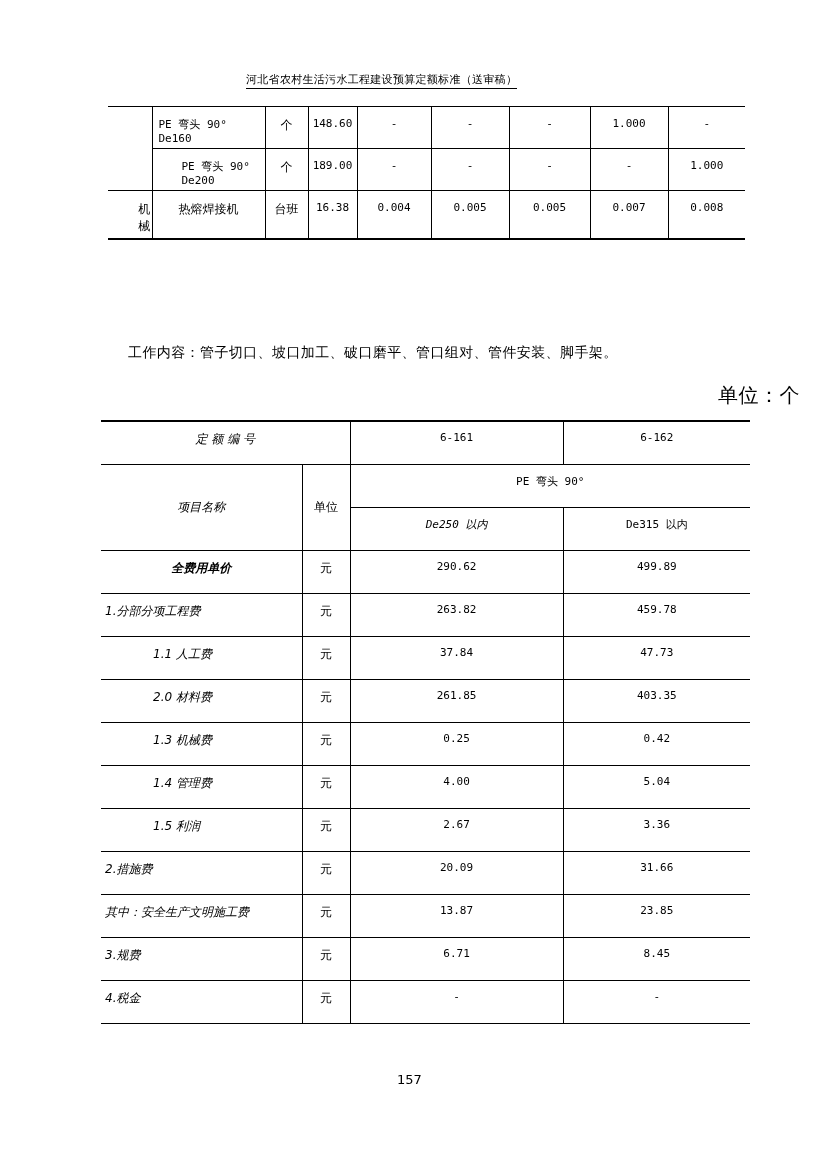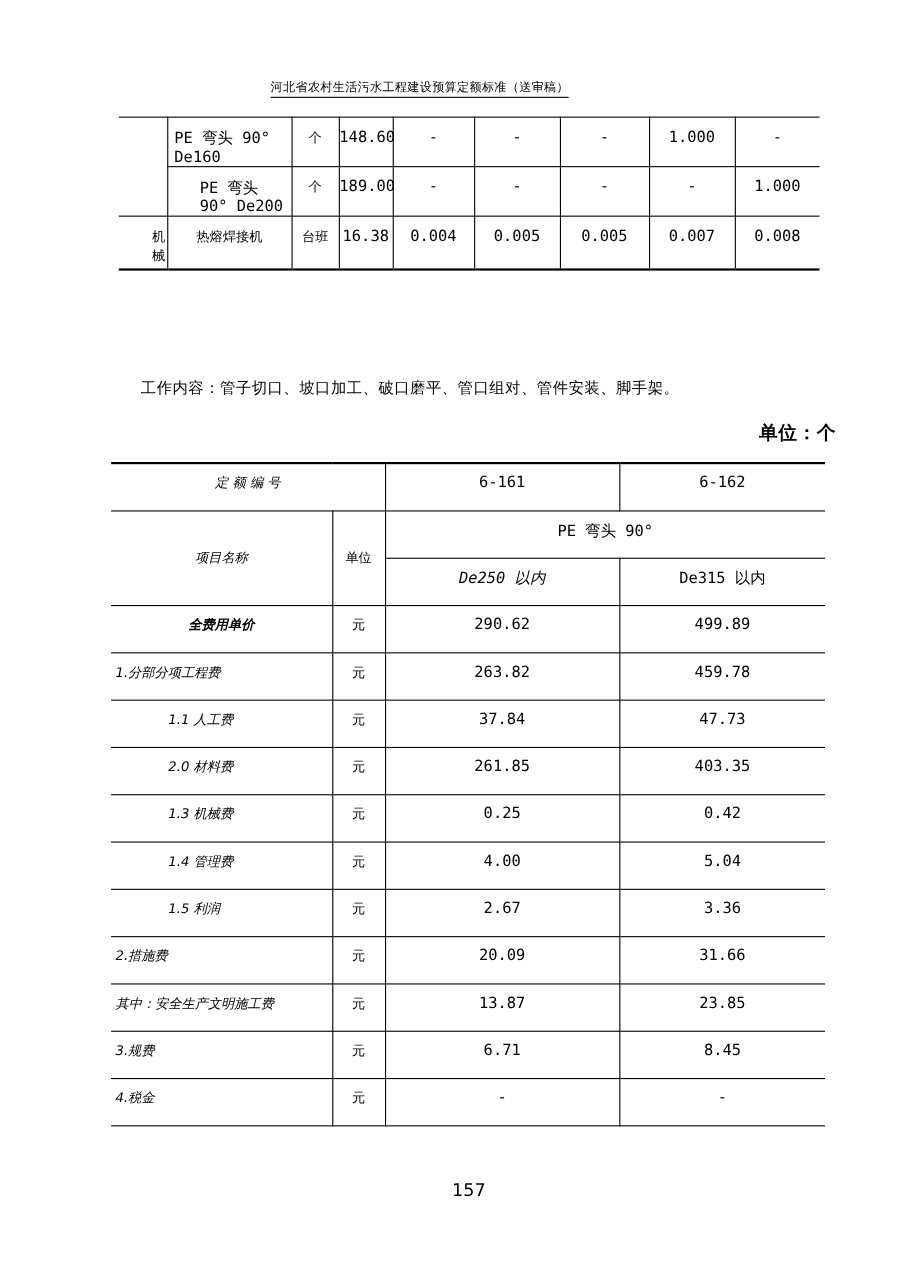--- a/index.html
+++ b/index.html
@@ -2,43 +2,43 @@
 <html><head>
   <meta charset="utf-8">
   <style>
     html, body { margin:0; padding:0; background:#ffffff; }
     body { width:823px; height:1165px; position:relative; overflow:hidden;
            font-family:"DejaVu Sans", "Liberation Sans", sans-serif; color:#000; }
     .doc-title { position:absolute; left:246px; top:72px; font-size:11px;
                  letter-spacing:0.3px; border-bottom:1px solid #000; padding-bottom:1px; white-space:nowrap; }
     table { border-collapse:collapse; position:absolute; table-layout:fixed; }
     td { border:1px solid #000; font-size:12px; text-align:center; vertical-align:top; padding:0; }
-    .mono { font-family:"DejaVu Sans Mono", "Liberation Mono", monospace; font-size:14px; }
+    .mono { font-family:"DejaVu Sans Mono", "Liberation Mono", monospace; font-size:11px; }
     
     #t1 { left:108px; top:106px; width:637px; }
     #t1 td { height:42px; padding-top:10px; box-sizing:border-box; }
     #t1 tr td:first-child { border-left:none;padding-left:29px; }
     #t1 tr td:last-child { border-right:none; }
     #t1 tr:first-child td { border-top:1px solid #000; }
     #t1 tr:last-child td { border-bottom:2px solid #000; height:48px; }
     #t1 .mat-name { text-align:left; padding-left:6px; }
     
     .work { position:absolute; left:128px; top:344px; font-size:14px; white-space:nowrap; letter-spacing:0.4px; }
-    .unit { position:absolute; left:690px; top:382px; font-size:17px; white-space:nowrap; letter-spacing:0.5px;font-weight:bold; }
+    .unit { position:absolute; left:718px; top:382px; font-size:20px; white-space:nowrap; letter-spacing:0.5px; }
     
     #t2 { left:101px; top:420px; width:649px; }
     #t2 td { height:43px; box-sizing:border-box; padding-top:9px; }
     #t2 tr td:first-child { border-left:none;font-style:italic; }
     #t2 tr td:last-child { border-right:none; }
     #t2 tr:first-child td { border-top:2px solid #000; }
     #t2 .lbl { text-align:left; padding-left:4px; }
     #t2 .lbl-ind { text-align:left; padding-left:52px; }
     #t2 .bold { font-weight:bold; }
     #t2 .hdr-name { vertical-align:middle; padding-top:0; }
-    .page-num { position:absolute; left:411px; top:1072px; font-size:16px; }
+    .page-num { position:absolute; left:397px; top:1072px; font-size:13px; }
   </style>
 </head>
 <body>
 
 <div class="doc-title">河北省农村生活污水工程建设预算定额标准（送审稿）</div>
 
 <table id="t1">
   <colgroup>
     <col style="width:44px">
       <col style="width:113px">

